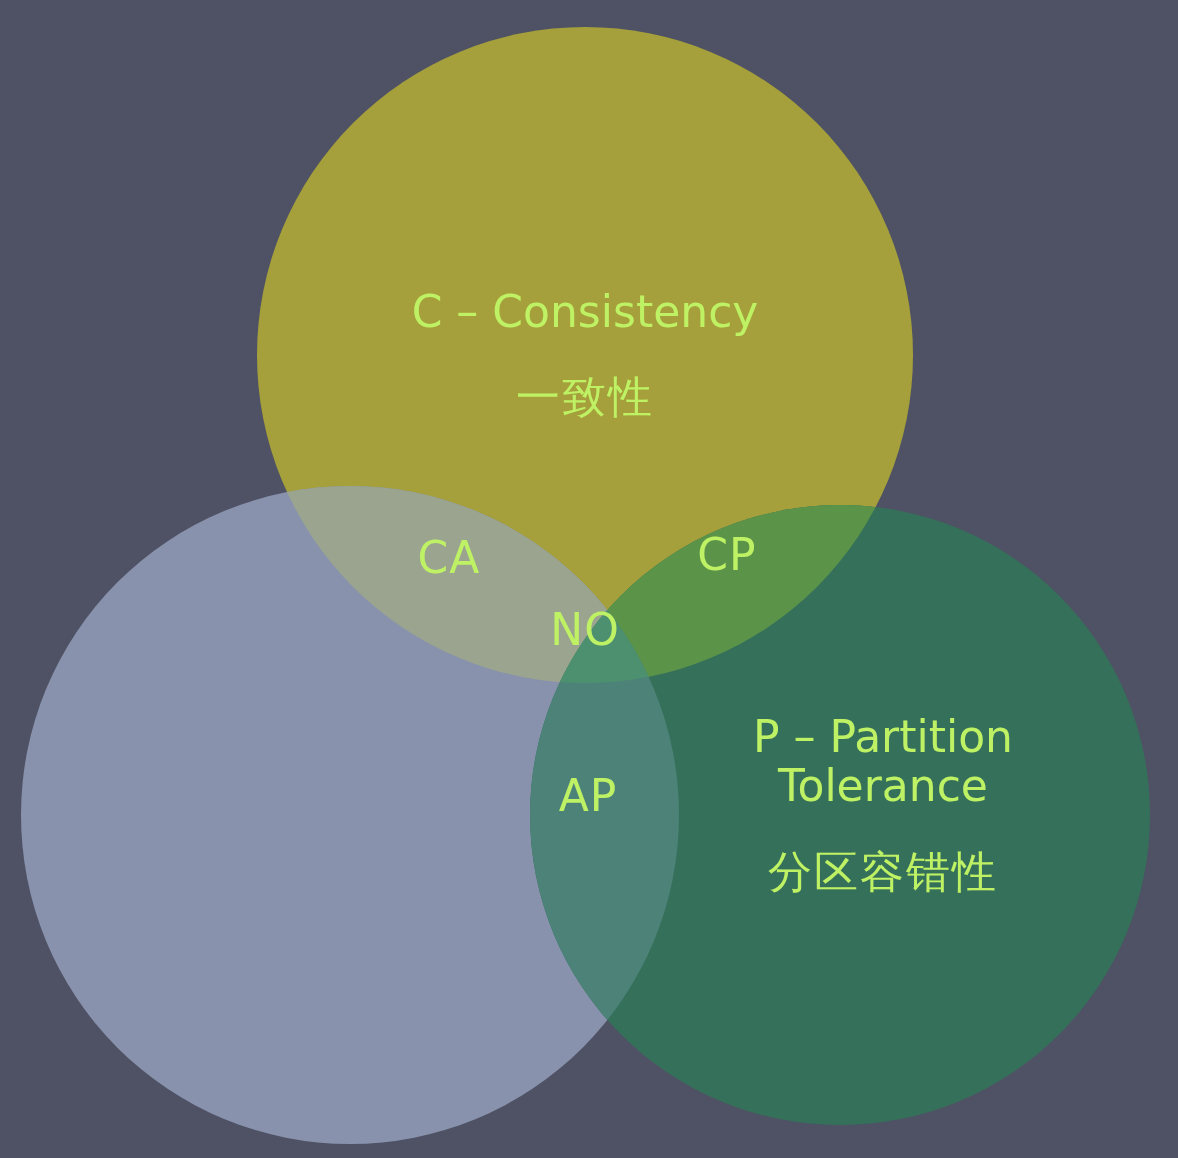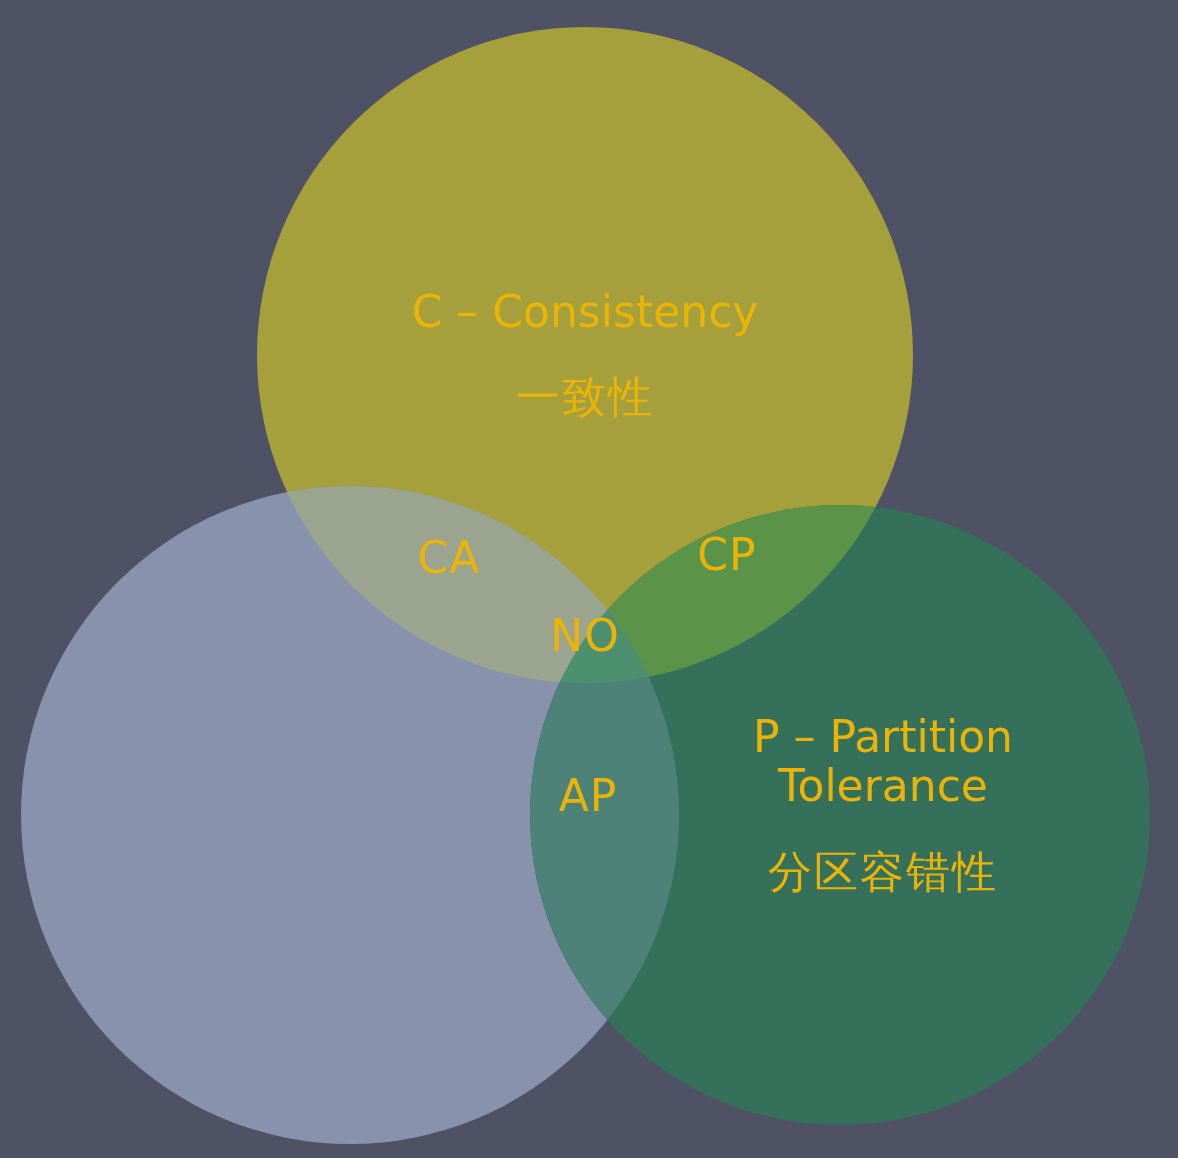--- a/index.html
+++ b/index.html
@@ -17,21 +17,21 @@
   }
   #venn-svg {
     position: absolute;
     left: 0;
     top: 0;
     width: 1178px;
     height: 1158px;
   }
   .label {
     position: absolute;
-    color: #eab308;
+    color: #bef264;
     text-align: center;
     line-height: 1.12;
     white-space: nowrap;
     -webkit-font-smoothing: antialiased;
   }
   .set-label {
     font-size: 44px;
     font-weight: 400;
   }
   .set-label .cjk {
@@ -48,21 +48,21 @@
     font-weight: 400;
     letter-spacing: 1px;
   }
 
   
   #label-c      { left: 585px; top: 287px; transform: translateX(-50%); }
   #label-a      { left: 270px; top: 740px; transform: translateX(-50%); }
   #label-p      { left: 883px; top: 712px; transform: translateX(-50%); }
   #label-ca     { left: 449px; top: 533px; transform: translateX(-50%); }
   #label-cp     { left: 727px; top: 530px; transform: translateX(-50%); text-align: center; }
-  #label-no     { left: 585px; top: 605px; transform: translateX(-50%); margin-top: 6px; }
+  #label-no     { left: 585px; top: 605px; transform: translateX(-50%); }
   #label-ap     { left: 588px; top: 771px; transform: translateX(-50%); }
 </style>
 </head>
 <body>
 
 <div id="stage">
 
   <svg id="venn-svg" viewBox="0 0 1178 1158" aria-hidden="true">
     <defs>
 

